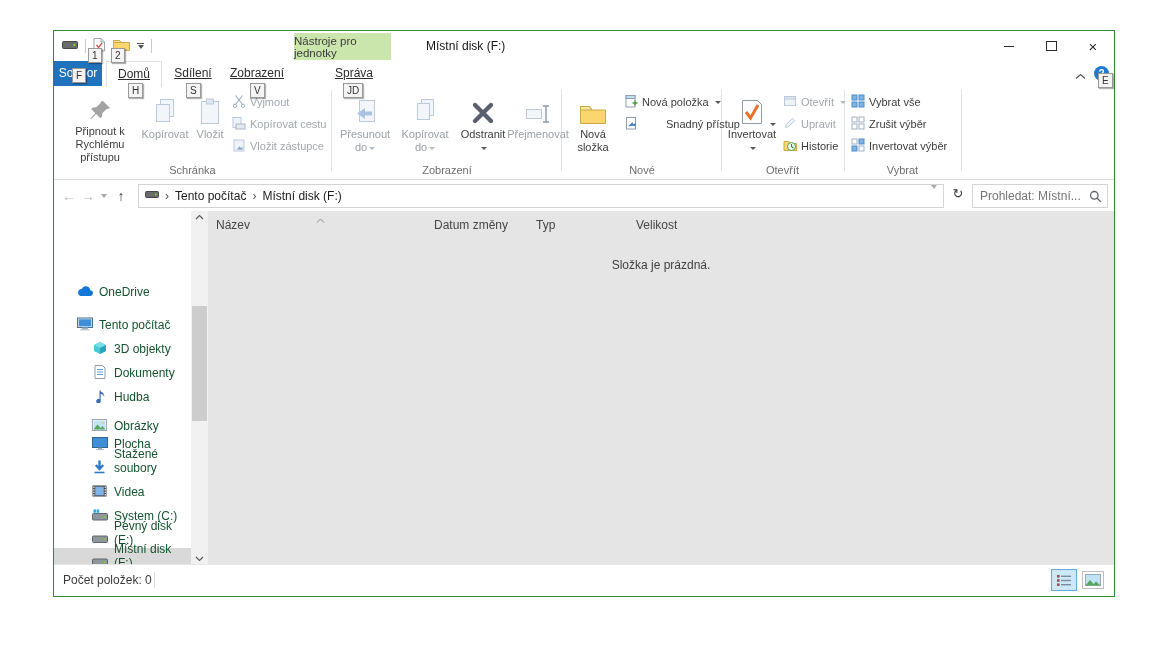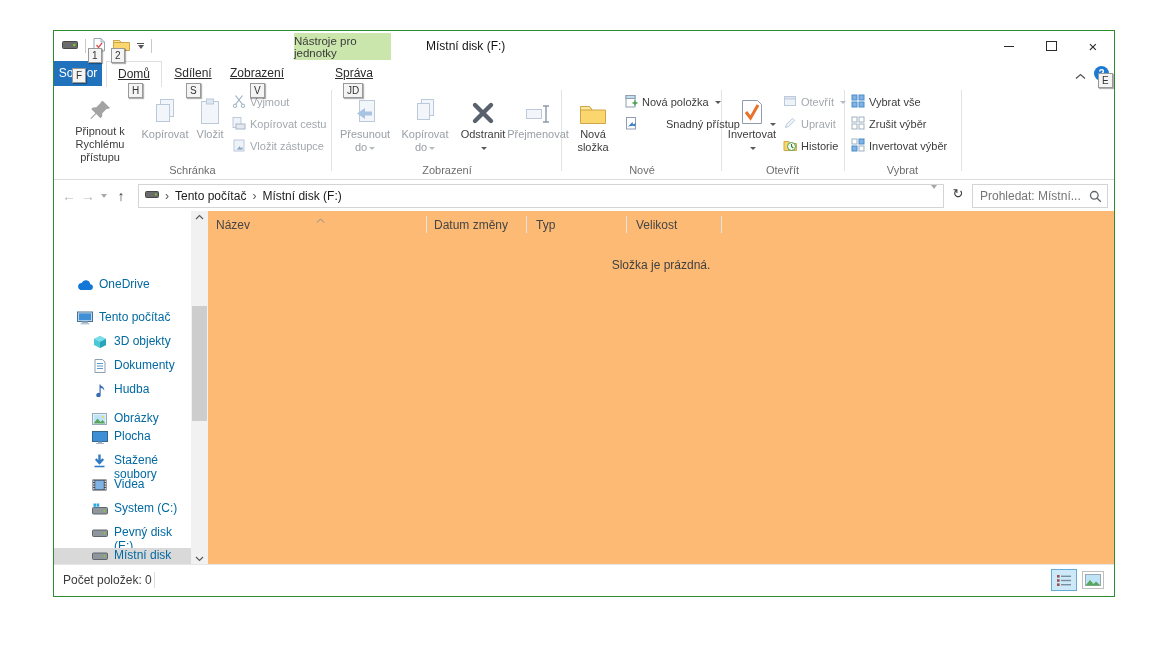--- a/index.html
+++ b/index.html
@@ -52,31 +52,31 @@
   .addrbox{position:absolute;left:84px;width:806px;top:1px;height:24px;box-sizing:border-box;border:1px solid #d4d4d4;background:#fff;display:flex;align-items:center;gap:6px;padding:0 6px;}
   .crumb{color:#1a1a1a;}
   .crumb-sep{color:#555;font-size:12px;}
   .addr-spacer{flex:1;}
   .refreshbtn{position:absolute;left:894px;top:3px;width:20px;text-align:center;color:#3b3b3b;font-size:13px;}
   .searchbox{position:absolute;left:918px;width:136px;top:1px;height:24px;box-sizing:border-box;border:1px solid #d4d4d4;display:flex;align-items:center;background:#fff;}
   .searchbox input{border:none;outline:none;flex:1;min-width:0;font-family:"Liberation Sans",sans-serif;font-size:12px;color:#666;padding:0 2px 0 7px;background:transparent;}
   .searchbox .mag{margin-right:5px;display:flex;}
   
   .sidebar{position:absolute;left:0;top:180px;width:137px;bottom:31px;background:#fff;overflow:hidden;}
-  .sideitem{position:absolute;left:0;width:137px;height:22px;display:flex;align-items:flex-start;box-sizing:border-box;color:#0369a1;}
+  .sideitem{position:absolute;left:0;width:137px;height:22px;display:flex;align-items:flex-end;box-sizing:border-box;color:#14532d;}
   .sideitem .sicon{width:17px;height:16px;margin-right:6px;display:flex;align-items:center;justify-content:center;flex:none;}
   .lvl1{padding-left:22px;}
   .lvl2{padding-left:37px;}
   .sideitem.selected{background:#d9d9d9;}
   .side-scroll{position:absolute;left:137px;top:180px;width:17px;bottom:31px;background:#f1f1f1;}
   .scroll-thumb{position:absolute;left:1px;right:1px;top:95px;height:115px;background:#cdcdcd;}
   .chev{display:block;}
   .scroll-up{position:absolute;top:3px;left:4px;}
   .scroll-down{position:absolute;bottom:3px;left:4px;}
-  .main{position:absolute;left:154px;top:180px;right:0;bottom:31px;background:#fdba74;}
+  .main{position:absolute;left:154px;top:180px;right:0;bottom:31px;background:#e5e5e5;}
   .colheaders{position:absolute;top:0;left:0;right:0;height:26px;}
   .colh{position:absolute;top:0;height:26px;line-height:28px;color:#454545;}
   .colsep{position:absolute;top:5px;height:17px;width:1px;background:#e4e4e4;}
   .sortmark{position:absolute;top:1px;}
   .empty-msg{position:absolute;top:47px;left:0;right:0;text-align:center;color:#3f3f3f;}
   
   .statusbar{position:absolute;left:0;right:0;bottom:0;height:31px;border-top:1px solid #e6e6e6;background:#fff;}
   .statustext{position:absolute;left:9px;top:0;height:30px;line-height:30px;color:#3b3b3b;}
   .status-sep{position:absolute;left:100px;top:7px;height:16px;width:1px;background:#dcdcdc;}
   .viewbtns{position:absolute;right:10px;top:4px;display:flex;gap:5px;align-items:center;}

